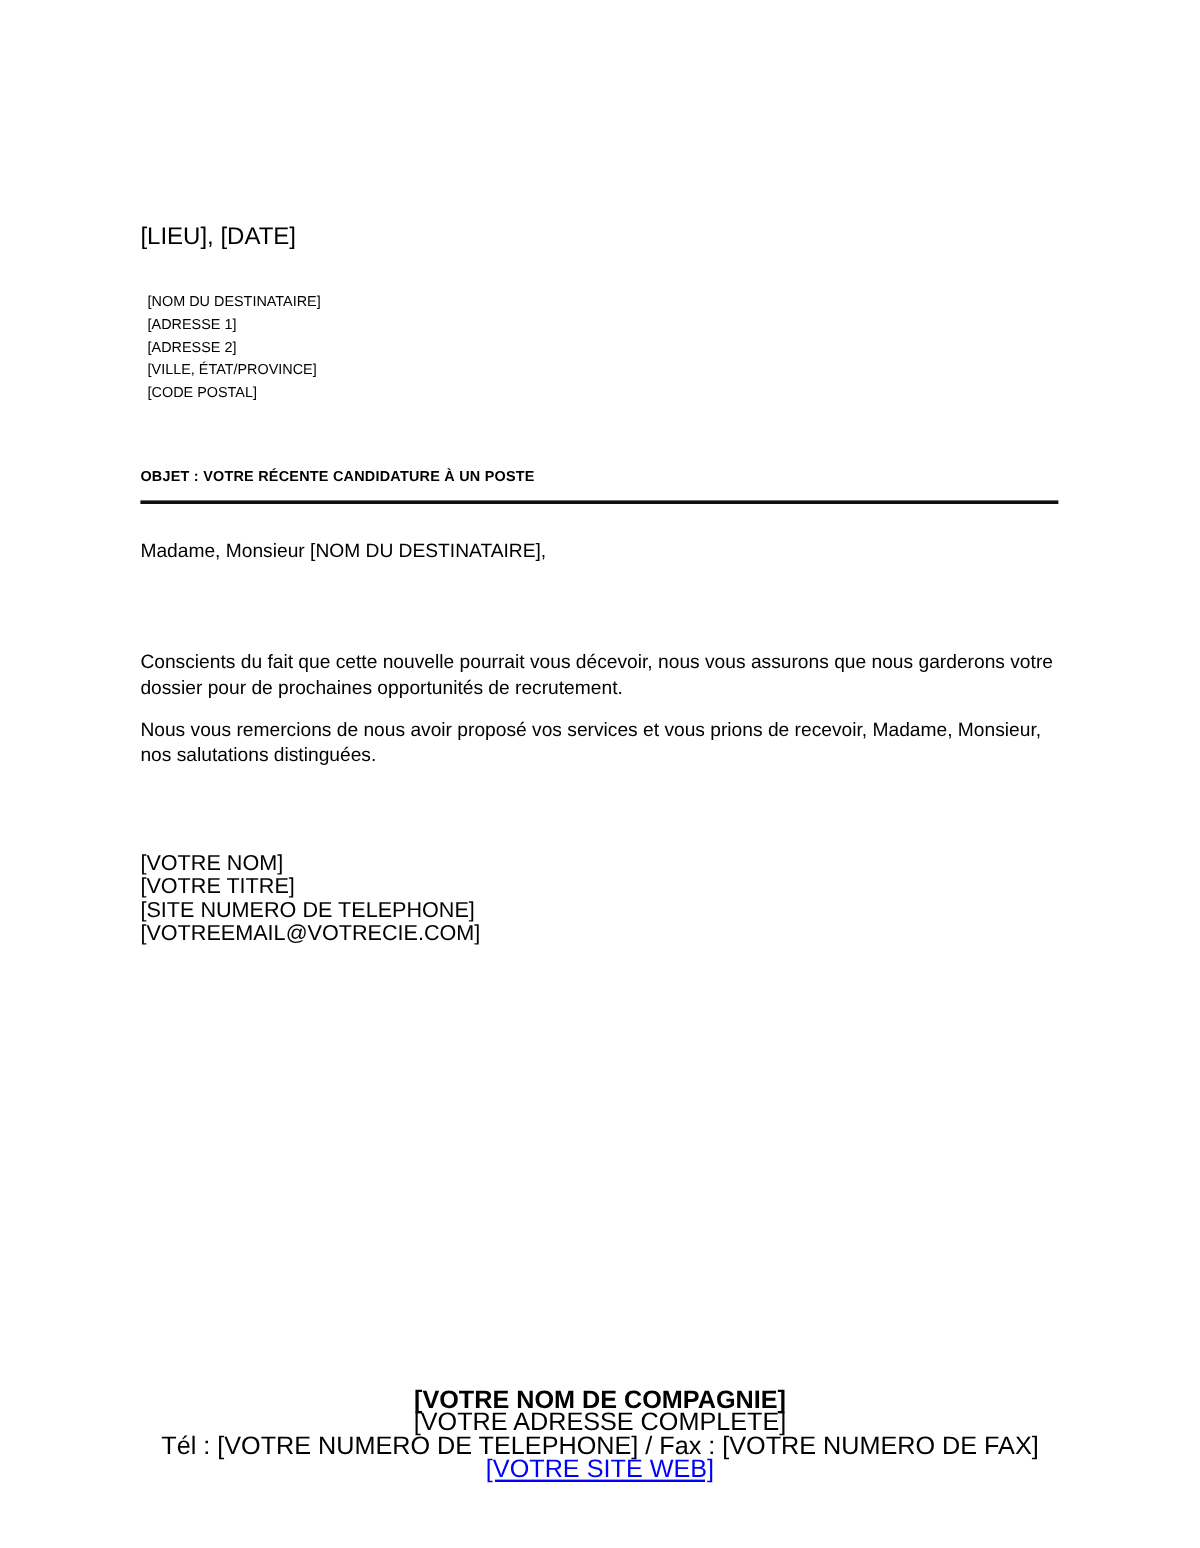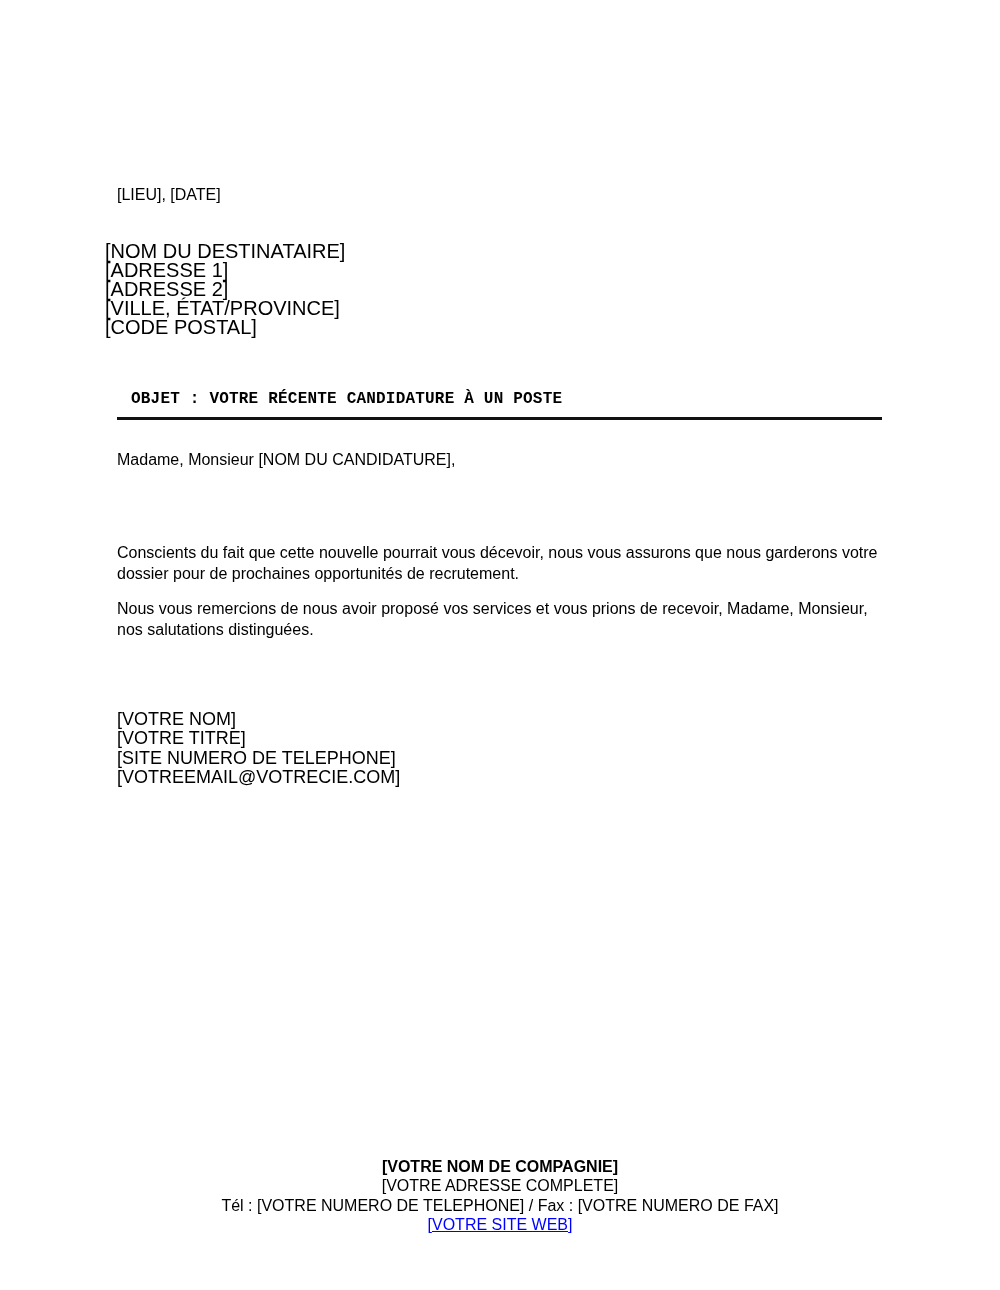--- a/index.html
+++ b/index.html
@@ -14,33 +14,32 @@
     position: relative;
     width: 1000px;
     height: 1290px;
     background: #ffffff;
     overflow: hidden;
   }
   .abs { position: absolute; }
 
   .date-line {
     top: 186px; left: 117px;
-    font-size: 16px;
+    font-size: 20px;
   }
   .recipient-block {
-    top: 242px; left: 105px;
-    font-size: 20px;
+    top: 242px; left: 123px;
+    font-size: 12px;
     line-height: 19px;
   }
   .subject-line {
-    top: 390px; left: 131px;
-    font-size: 16px;
+    top: 390px; left: 117px;
+    font-size: 12px;
     font-weight: bold;
     letter-spacing: 0.2px;
-    font-family: Liberation Mono, monospace;
   }
   .subject-rule {
     top: 417px; left: 117px;
     width: 765px; height: 3px;
     background: #111111;
   }
   .salutation {
     top: 451px; left: 117px;
     font-size: 16px;
   }
@@ -57,21 +56,21 @@
   .signature-block {
     top: 710px; left: 117px;
     font-size: 18px;
     line-height: 19.3px;
   }
 
   .footer-block {
     top: 1157px; left: 0;
     width: 1000px;
     text-align: center;
-    font-size: 16px;
+    font-size: 21px;
     line-height: 19.3px;
   }
   .footer-company { font-weight: bold; }
   .footer-link {
     color: #0000ff;
     text-decoration: underline;
     cursor: pointer;
     text-align: center;
   }
 </style>
@@ -87,21 +86,21 @@
     <div>[ADRESSE 1]</div>
     <div>[ADRESSE 2]</div>
     <div>[VILLE, ÉTAT/PROVINCE]</div>
     <div>[CODE POSTAL]</div>
   </div>
 
   <div class="abs subject-line">OBJET : VOTRE RÉCENTE CANDIDATURE À UN POSTE</div>
 
   <div class="abs subject-rule"></div>
 
-  <div class="abs salutation">Madame, Monsieur [NOM DU CANDIDATURE],</div>
+  <div class="abs salutation">Madame, Monsieur [NOM DU DESTINATAIRE],</div>
 
 
   <div class="abs para para-2">Conscients du fait que cette nouvelle pourrait vous décevoir, nous vous assurons que nous garderons votre dossier pour de prochaines opportunités de recrutement.</div>
 
   <div class="abs para para-3">Nous vous remercions de nous avoir proposé vos services et vous prions de recevoir, Madame, Monsieur, nos salutations distinguées.</div>
 
   <div class="abs signature-block">
     <div>[VOTRE NOM]</div>
     <div>[VOTRE TITRE]</div>
     <div>[SITE NUMERO DE TELEPHONE]</div>

